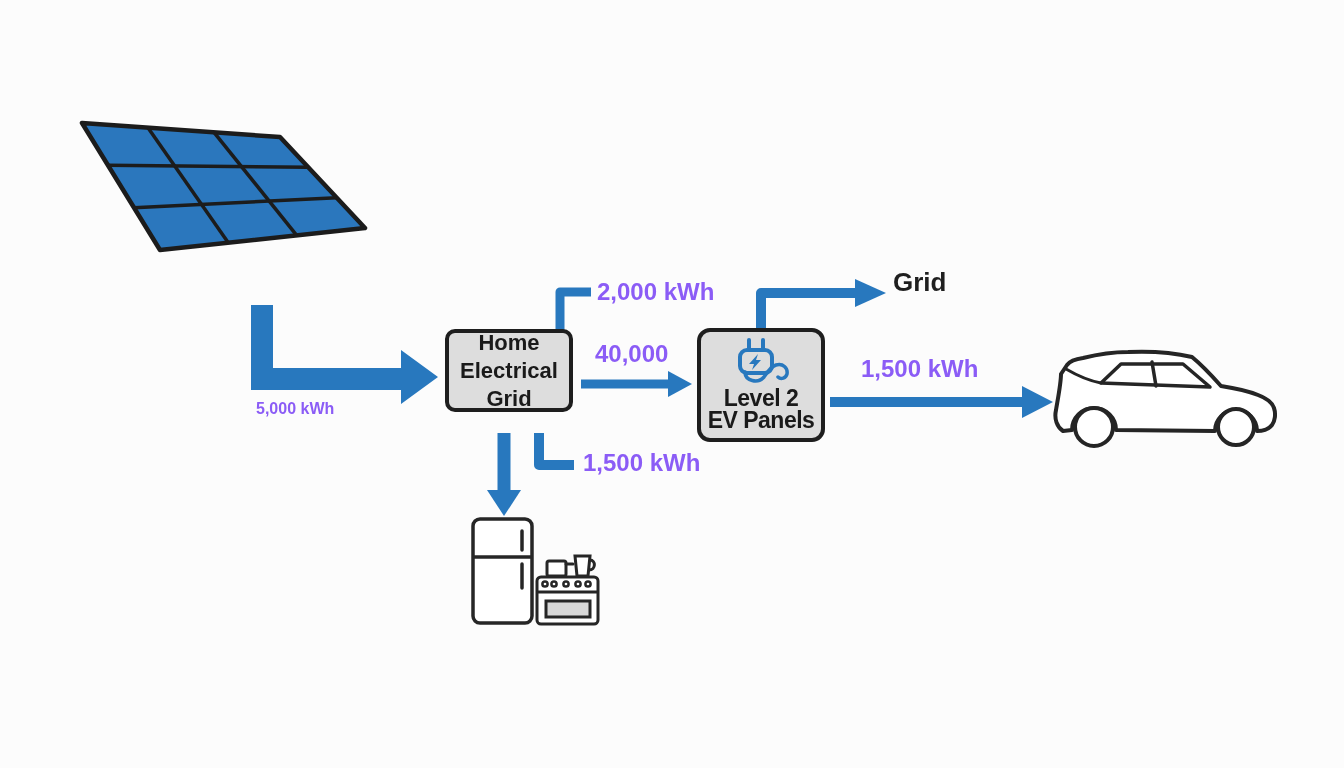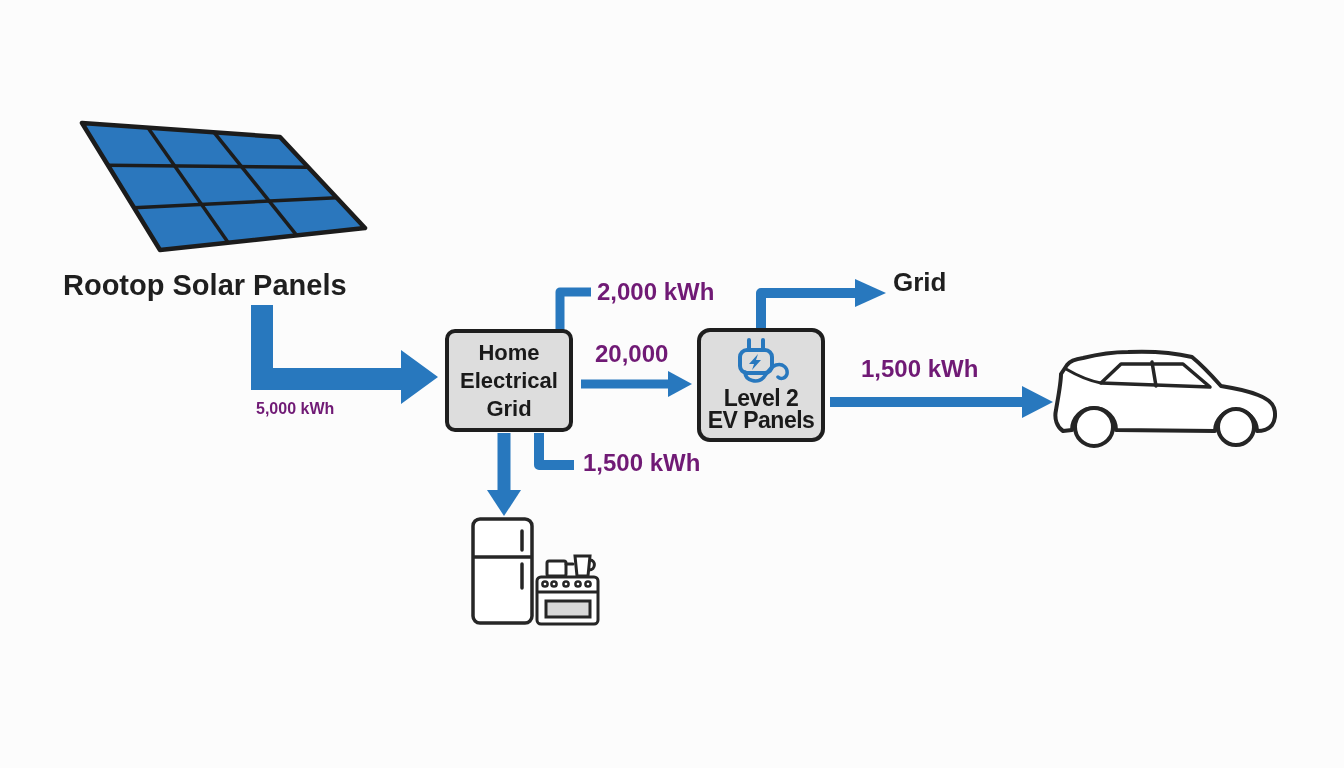--- a/index.html
+++ b/index.html
@@ -2,29 +2,29 @@
 <html><head>
 <meta charset="utf-8">
 <style>
   html,body{margin:0;padding:0;background:#ffffff;}
   #canvas{
     position:relative;width:1344px;height:768px;margin:0 auto;
     background:#fcfcfc;overflow:hidden;
     font-family:"Liberation Sans", sans-serif;
   }
   .lbl{position:absolute;font-weight:700;white-space:nowrap;line-height:1.1;}
-  .blue{color:#701a75;}
+  .blue{color:#8b5cf6;}
   .dark{color:#1F1F1F;}
   .node{
     position:absolute;background:#DDDDDD;border:4px solid #1E1E1E;
     display:flex;flex-direction:column;align-items:center;justify-content:center;
     text-align:center;color:#1A1A1A;font-weight:700;box-sizing:border-box;
   }
   .node .line{white-space:nowrap;}
-  #panel-box{left:445px;top:329px;width:128px;height:103px;border-radius:10px;font-size:22px;line-height:28px;}
+  #panel-box{left:445px;top:329px;width:128px;height:83px;border-radius:10px;font-size:22px;line-height:28px;}
   #charger-box{left:697px;top:328px;width:128px;height:114px;border-radius:13px;font-size:23px;line-height:23px;justify-content:flex-start;padding-top:5px;letter-spacing:-0.5px;}
   #charger-box .line{line-height:22px;}
   svg{display:block;}
   #flow-layer{position:absolute;left:0;top:0;}
 </style>
 </head>
 <body>
 
 <div id="canvas">
 
@@ -104,27 +104,26 @@
                A 22 22 0 0 0 1072 430
                Z"></path>
       <polygon points="1101,383 1121,364 1183,364 1210,387" stroke-width="3.5"></polygon>
       <line x1="1152" y1="362" x2="1156" y2="386" stroke-width="3.5"></line>
       <path d="M 1066 369 C 1078 376, 1090 381, 1101 383" fill="none" stroke-width="3"></path>
       <circle cx="1094" cy="427" r="19"></circle>
       <circle cx="1236" cy="427" r="18"></circle>
     </g>
   </svg>
 
-  <div class="lbl dark" style="left:63px;top:270px;font-size:29px;">Rootop Solar Panels</div>
 
   <div class="lbl blue" style="left:256px;top:400px;font-size:16px;">5,000 kWh</div>
 
   <div class="lbl blue" style="left:597px;top:279px;font-size:24px;">2,000 kWh</div>
 
-  <div class="lbl blue" style="left:595px;top:341px;font-size:24px;">20,000</div>
+  <div class="lbl blue" style="left:595px;top:341px;font-size:24px;">40,000</div>
 
   <div class="lbl blue" style="left:861px;top:356px;font-size:24px;">1,500 kWh</div>
 
   <div class="lbl blue" style="left:583px;top:450px;font-size:24px;">1,500 kWh</div>
 
   <div class="lbl dark" style="left:893px;top:268px;font-size:26px;">Grid</div>
 
   <div id="panel-box" class="node">
     <div class="line">Home</div>
     <div class="line">Electrical</div>

